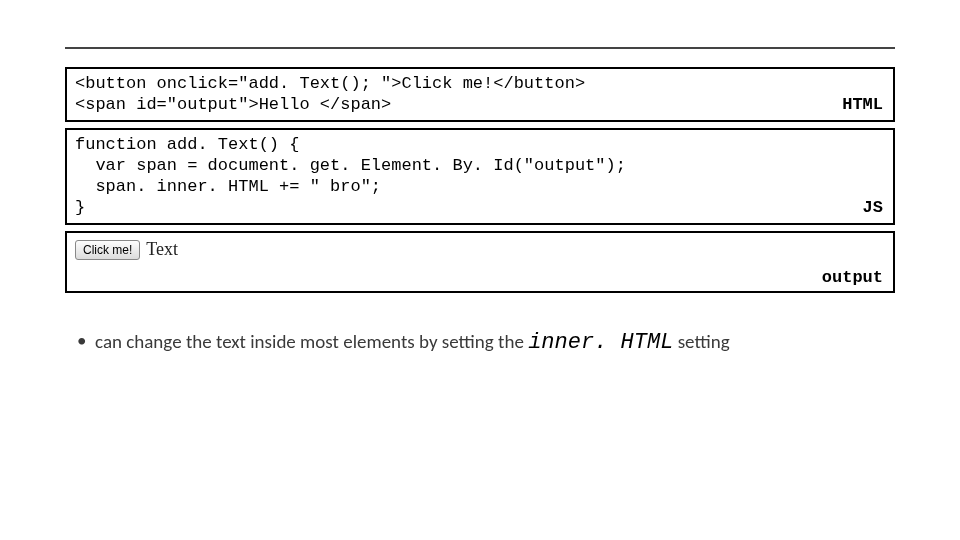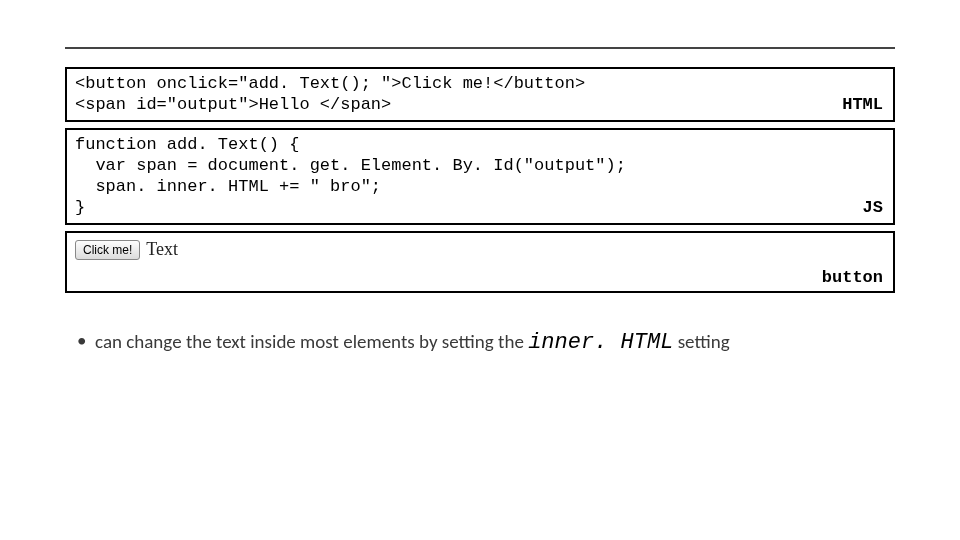--- a/index.html
+++ b/index.html
@@ -126,21 +126,21 @@
   span. inner. HTML += " bro";
 }</pre>
     <span class="lang-label">JS</span>
   </div>
 
   <div class="outputbox">
     <div class="demo-row">
       <button class="demo-btn">Click me!</button>
       <span class="demo-text">Text</span>
     </div>
-    <span class="lang-label">button</span>
+    <span class="lang-label">output</span>
   </div>
 
   <ul class="bullets">
     <li>
       <span>can change the text inside most elements by setting the </span><code class="inline">inner. HTML</code><span> setting</span>
     </li>
   </ul>
 
 </div>
 

